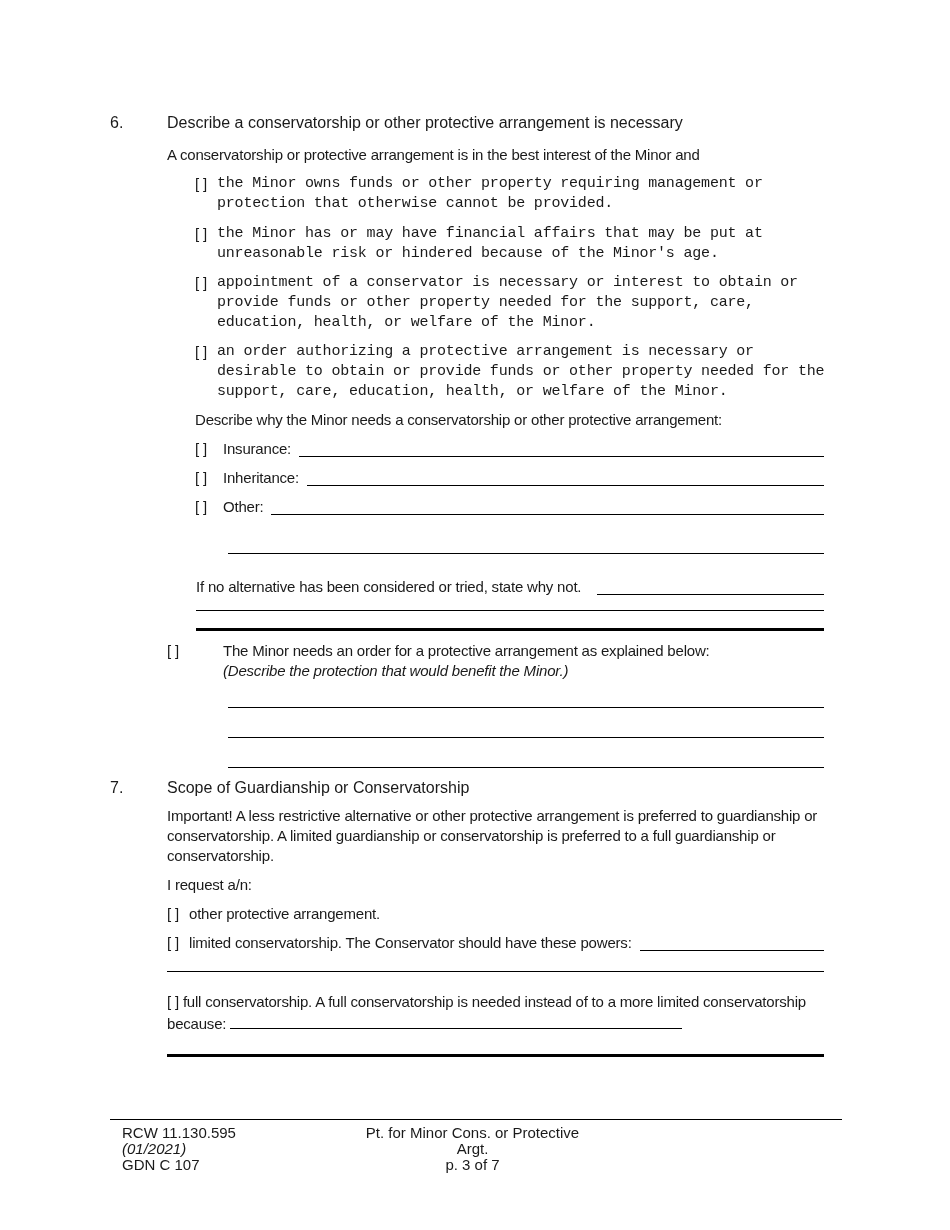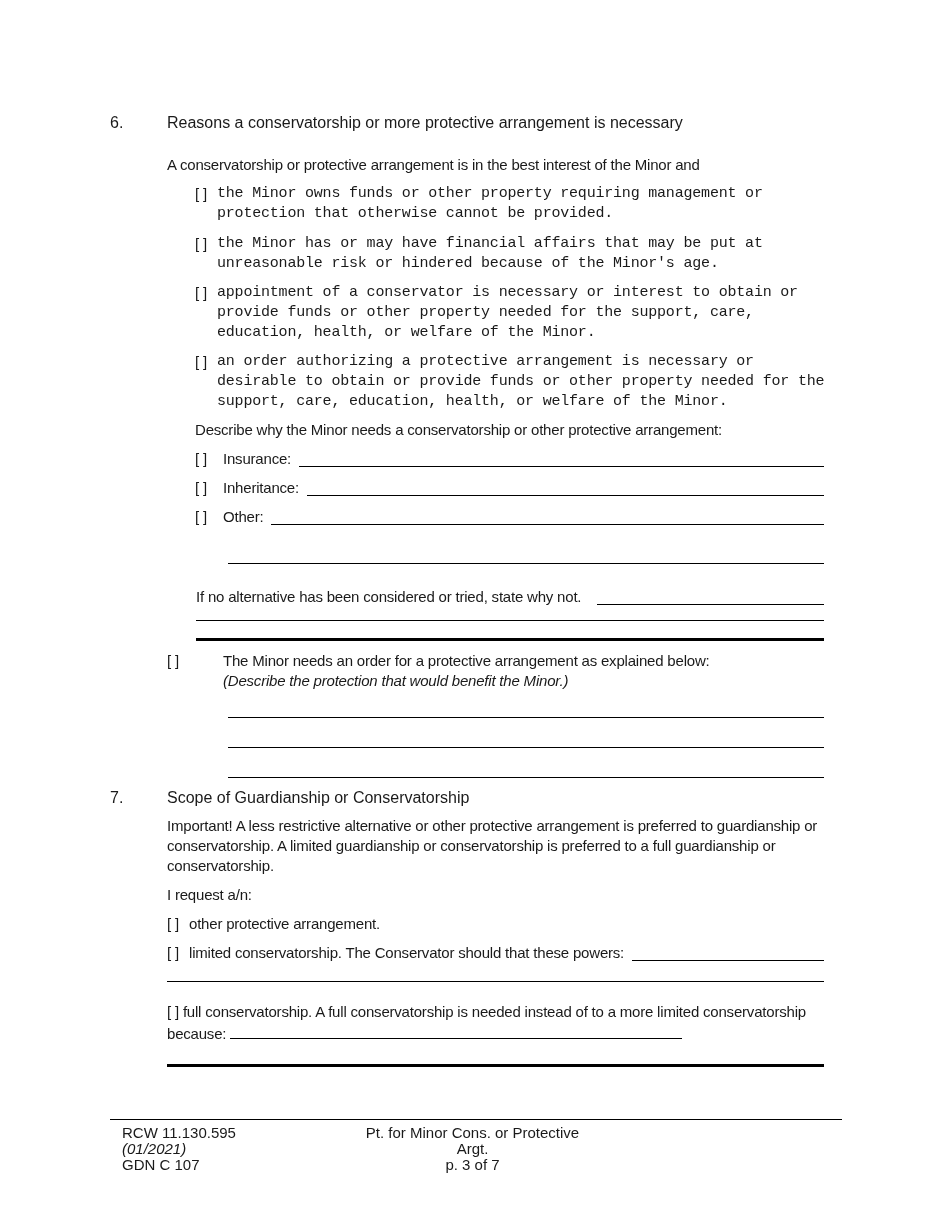--- a/index.html
+++ b/index.html
@@ -16,21 +16,21 @@
     box-sizing:border-box;
   }
   .sechead {
     display:flex;
     padding-left:110px;
     font-size:16px; line-height:21px;
     letter-spacing:0;
   }
   .sechead .num { flex:0 0 57px; }
   .para { margin:0; }
-  .intro    { margin:22px 0 0 167px; width:662px; }
+  .intro    { margin:12px 0 0 167px; width:662px; }
   .describe { margin:8px 0 0 195px; width:634px; }
   .request  { margin:9px 0 0 167px; width:660px; }
   .important {
     margin:8px 0 0 167px; width:662px;
   }
   .chk { display:flex; margin:9px 0 0 195px; width:634px; }
   .chk .bx { flex:0 0 22px; white-space:nowrap; }
   .chk .tx { flex:1;font-family:Liberation Mono, monospace; }
   .frow { display:flex; margin:9px 0 0 195px; width:629px; align-items:flex-start; }
   .frow .bx { flex:0 0 28px; white-space:nowrap; }
@@ -68,21 +68,21 @@
   .footer .center { position:absolute; left:0; right:7px; top:5px; text-align:center; }
   .italic { font-style:italic; }
 </style>
 </head>
 <body>
 
 <div class="page">
 
   <div class="sechead" style="margin-top:112px;">
     <span class="num">6.</span>
-    <span>Reasons a conservatorship or more protective arrangement is necessary</span>
+    <span>Describe a conservatorship or other protective arrangement is necessary</span>
   </div>
 
   <p class="para intro">A conservatorship or protective arrangement is in the best interest of the Minor and</p>
 
   <div class="chk">
     <span class="bx">[ ]</span>
     <span class="tx">the Minor owns funds or other property requiring management or protection that otherwise cannot be provided.</span>
   </div>
   <div class="chk" style="margin-top:10px;">
     <span class="bx">[ ]</span>
@@ -145,21 +145,21 @@
 
   <p class="para request">I request a/n:</p>
 
   <div class="opt">
     <span class="bx">[ ]</span>
     <span class="tx">other protective arrangement.</span>
   </div>
 
   <div class="opt">
     <span class="bx">[ ]</span>
-    <span class="tx">limited conservatorship. The Conservator should that these powers:</span>
+    <span class="tx">limited conservatorship. The Conservator should have these powers:</span>
     <span class="ln"></span>
   </div>
   <div class="fullline7"></div>
 
   <p class="para fullpara"><span>[ ]</span> <span>full conservatorship. A full conservatorship is needed instead of to a more limited conservatorship because:</span><span class="inline-ln"></span></p>
 
   <div class="thickline7"></div>
 
   <div class="footer">
     <div class="rule"></div>

